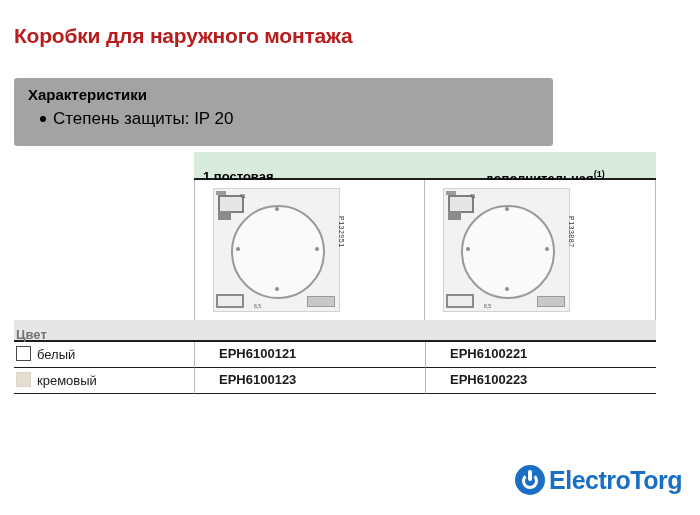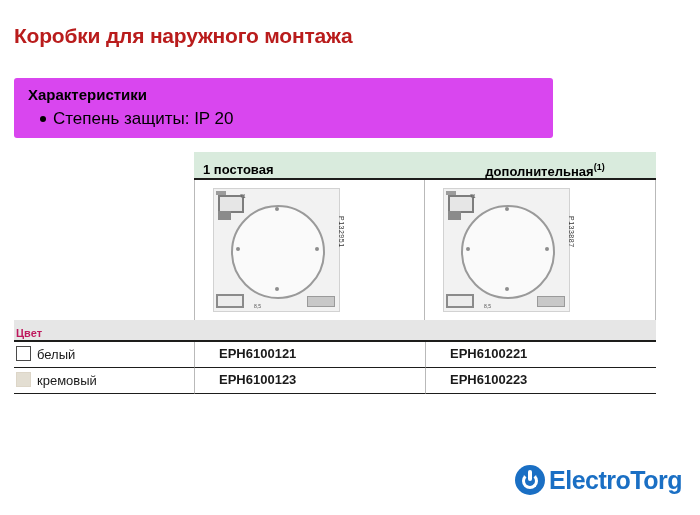--- a/index.html
+++ b/index.html
@@ -27,22 +27,22 @@
     font-size: 21px;
     font-weight: bold;
     letter-spacing: -0.2px;
     color: #b91c1c;
   }
   .charac-box {
     position: absolute;
     left: 14px;
     top: 78px;
     width: 539px;
-    height: 60px;
-    background: #d946ef;
+    height: 68px;
+    background: #a3a3a3;
     border-radius: 3px;
   }
   .charac-title {
     position: absolute;
     left: 14px;
     top: 8px;
     font-size: 15px;
     font-weight: bold;
     color: #000000;
   }
@@ -77,21 +77,21 @@
   .hdr-cell {
     position: absolute;
     top: 0;
     height: 28px;
     background: #d9ebdd;
     border-bottom: 2px solid #1d1d1b;
     box-sizing: border-box;
     font-size: 13px;
     font-weight: bold;
     color: #000;
-    padding: 10px 0 0 9px;
+    padding: 17px 0 0 9px;
   }
   .hdr-cell.c1 { left: 180px; width: 231px; }
   .hdr-cell.c2 { left: 411px; width: 231px; text-align: center; }
   .hdr-sup {
     font-size: 9px;
     vertical-align: 6px;
     font-weight: bold;
   }
 
   .img-row {
@@ -213,24 +213,24 @@
   }
   .color-label-bar {
     position: absolute;
     left: 0;
     top: 0;
     width: 180px;
     height: 22px;
     background: #e6e6e6;
     border-bottom: 2px solid #1d1d1b;
     box-sizing: border-box;
-    font-size: 11px;
+    font-size: 13px;
     font-weight: bold;
     padding: 7px 0 0 2px;
-    color: #be185d;
+    color: #737373;
   }
   .color-empty {
     position: absolute;
     left: 180px;
     top: 0;
     width: 462px;
     height: 22px;
     background: #e6e6e6;
     border-bottom: 2px solid #1d1d1b;
     box-sizing: border-box;

